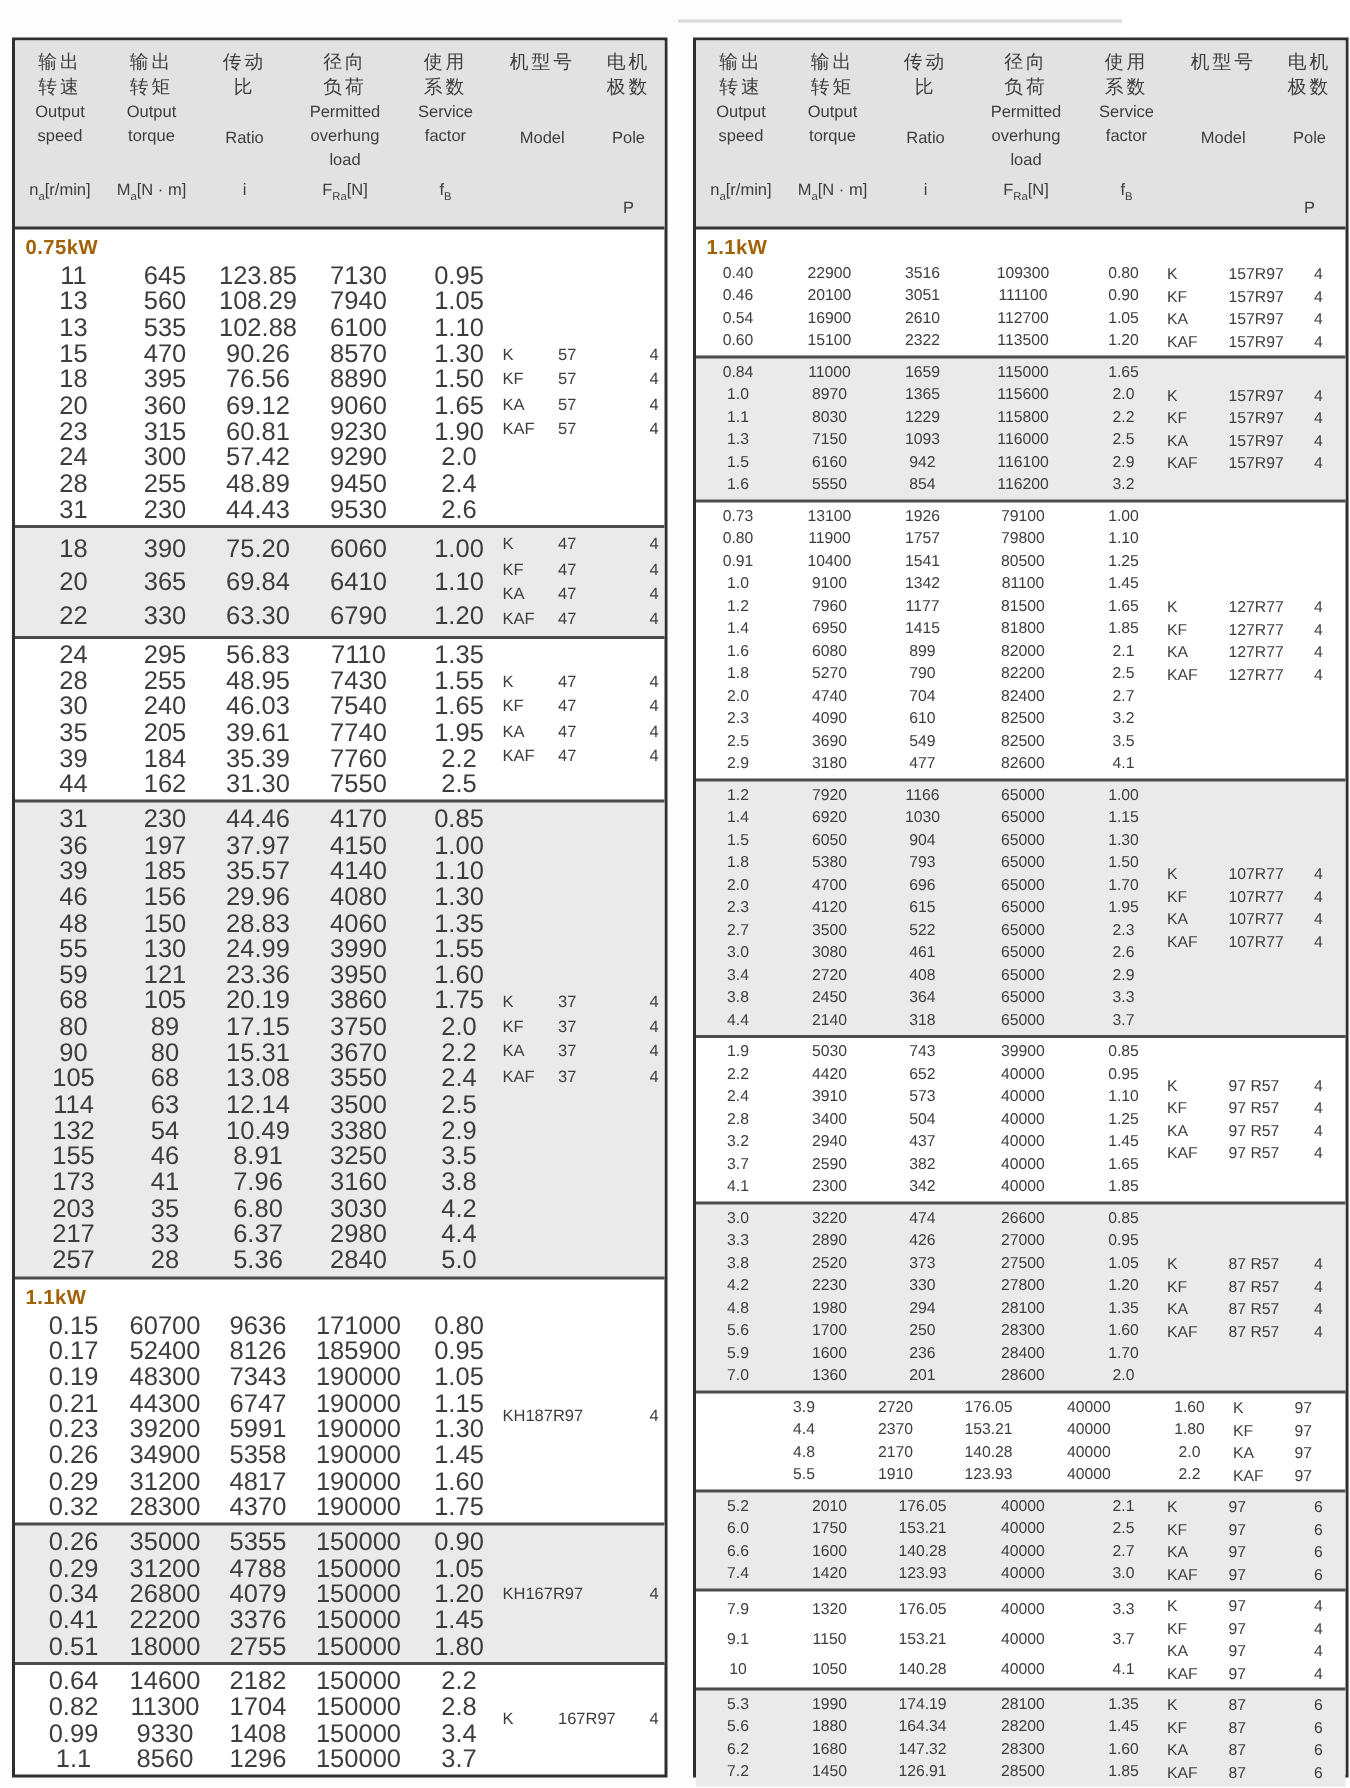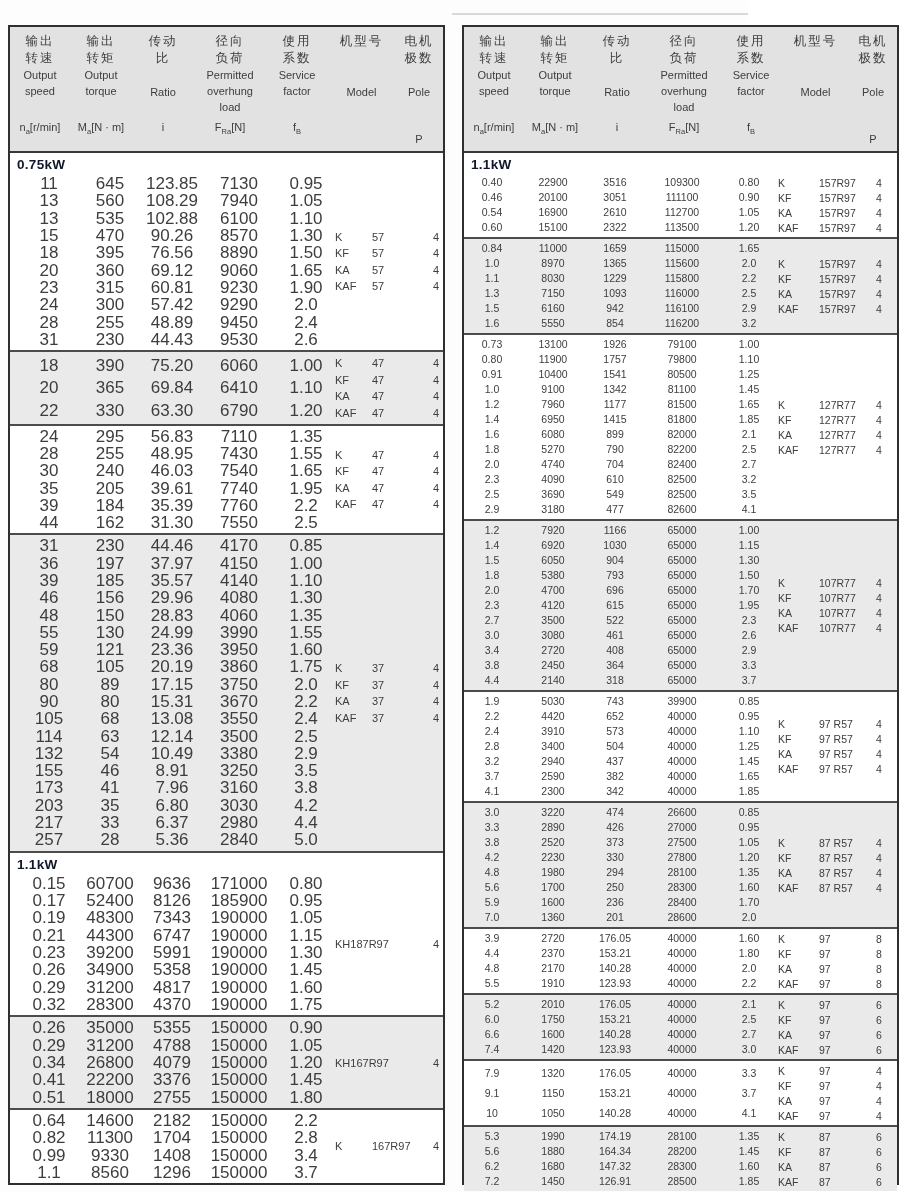--- a/index.html
+++ b/index.html
@@ -22,21 +22,21 @@
   .hcol .en { height:52px; }
   .hcol-2 .en, .hcol-5 .en, .hcol-6 .en { padding-top:17px; }
   .hcol .sym { }
   .hcol-6 .sym { margin-top:12px; }
   sub { font-size:7.5px; }
   
   .block { display:flex; flex-direction:column; padding:2px 0; }
   .block.sep { border-top:2px solid #4c4c4c; }
   .block.shaded { background:#eaeaea; }
   .power-label { height:20px; font-weight:bold; font-size:13.5px; line-height:20px;
-    padding-left:7px; letter-spacing:0.3px; color:#0f172a; flex:none; }
+    padding-left:7px; letter-spacing:0.3px; color:#a16207; flex:none; }
   .block-inner { flex:1; display:flex; min-height:0; }
   .rowscol { flex:1; display:flex; flex-direction:column; justify-content:space-around; }
   .r { display:grid; grid-template-columns:56px 66px 58px 76px 58px; }
   .r span { text-align:center; }
   .left .r { font-size:17px; line-height:17px; height:17px;margin-left:11px; }
   .right .r { font-size:10.5px; line-height:15px; height:15px; }
   .modelscol { width:119px; display:flex; flex-direction:column; justify-content:center;
     flex:none; }
   .m { display:flex; align-items:center; padding-right:9px; }
   .left .m { height:16.5px; font-size:11px; }
@@ -1236,21 +1236,21 @@
                 <span class="po">4</span>
               </div>
               <div class="m">
                 <span class="nm">KAF</span>
                 <span class="nu">87 R57</span>
                 <span class="po">4</span>
               </div>
             </div>
           </div>
         </div>
-        <div class="block sep" style="flex-grow: 4;">
+        <div class="block sep" style="flex-grow: 4; padding-left: 44px;">
           <div class="block-inner">
             <div class="rowscol">
               <div class="r">
                 <span>3.9</span>
                 <span>2720</span>
                 <span>176.05</span>
                 <span>40000</span>
                 <span>1.60</span>
               </div>
               <div class="r">

